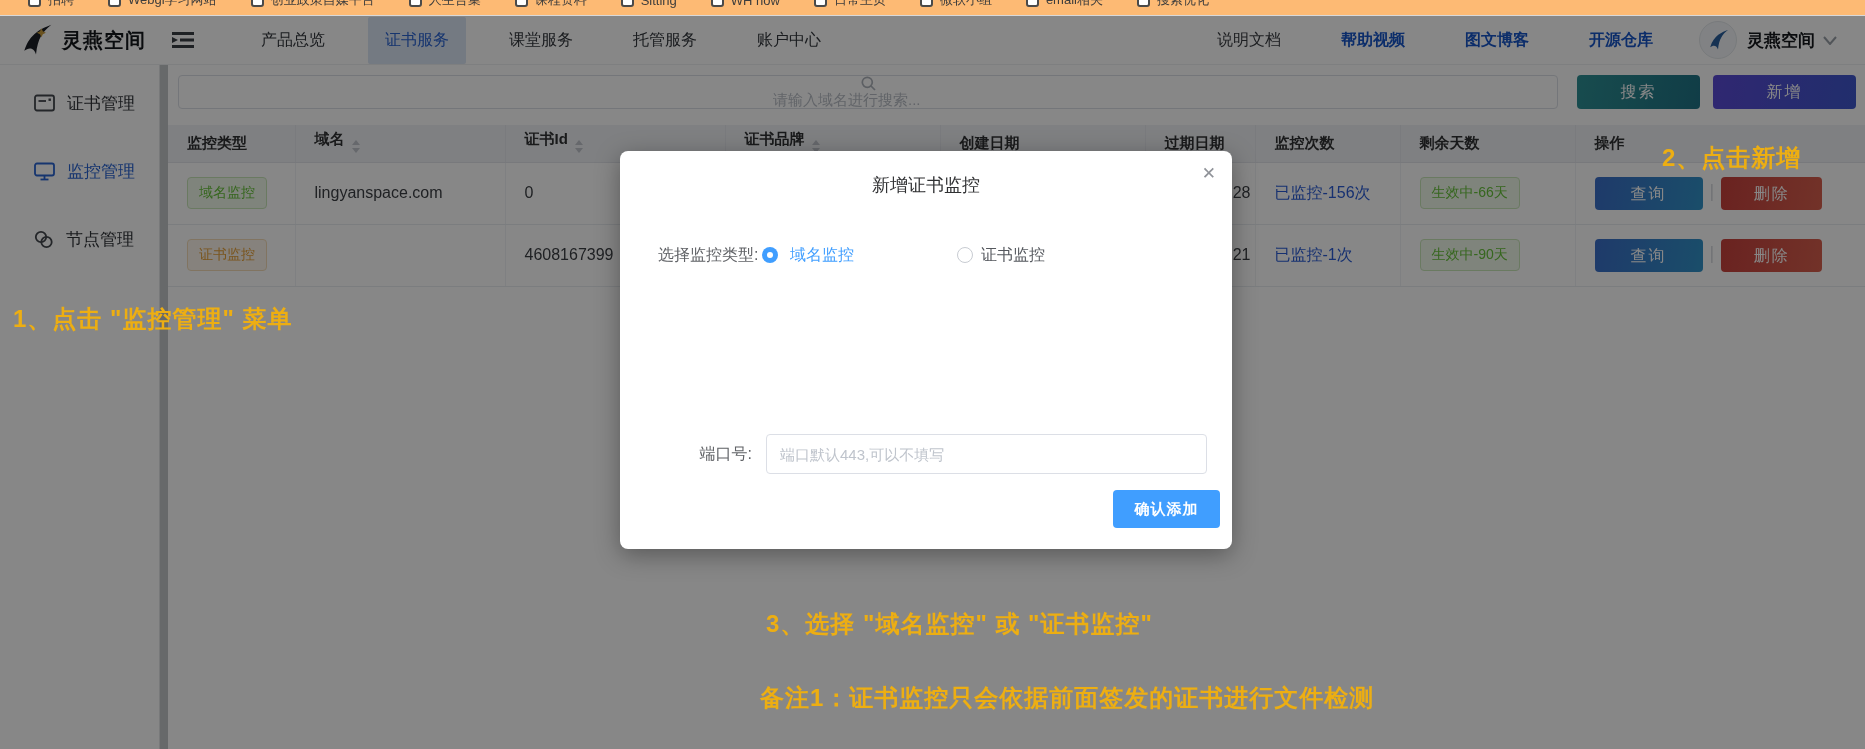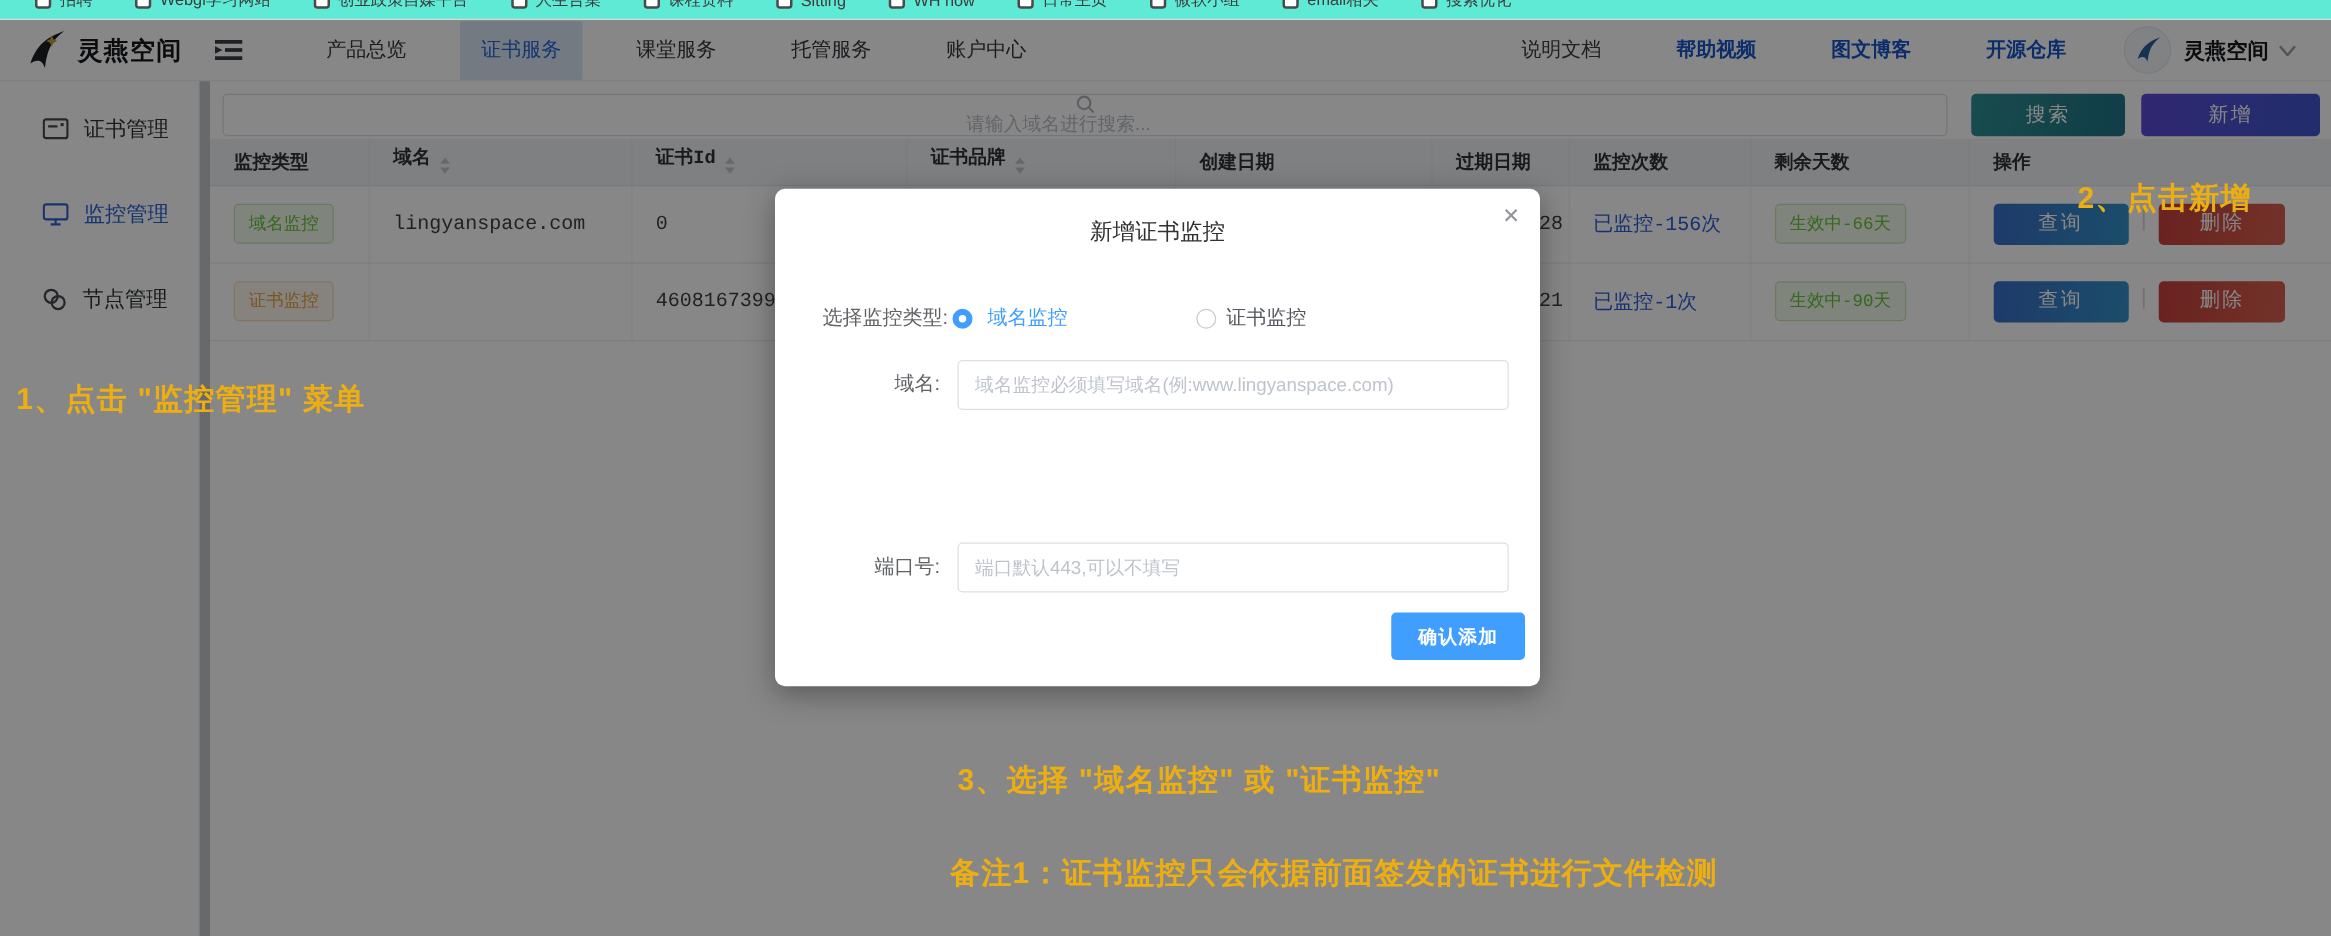--- a/index.html
+++ b/index.html
@@ -2,21 +2,21 @@
 <html><head>
 <meta charset="utf-8">
 <style>
   * { margin:0; padding:0; box-sizing:border-box; }
   html,body { width:1865px; height:749px; overflow:hidden; background:#fff;
     font-family:"Liberation Sans","DejaVu Sans",sans-serif; }
   .screen { position:relative; width:1865px; height:749px; }
 
   
   .bookmarks { position:absolute; left:0; top:0; width:1865px; height:16px;
-    background:#5eead4; border-bottom:1px solid #d9d9d9; overflow:hidden; }
+    background:#fdba74; border-bottom:1px solid #d9d9d9; overflow:hidden; }
   .bookmarks-inner { display:flex; align-items:center; gap:34px; padding-left:28px; margin-top:-9px; }
   .bm-item { display:flex; align-items:center; gap:7px; white-space:nowrap; }
   .bm-ico { width:13px; height:13px; border:2px solid #4a4a4a; border-radius:3px; background:#fff; flex:none; }
   .bm-label { font-size:13px; color:#3c3c3c; }
 
   
   .page { position:absolute; left:0; top:16px; width:1865px; height:733px; background:#fff; }
 
   
   .navbar { position:relative; height:49px; background:#fff; display:flex; align-items:center;
@@ -53,21 +53,21 @@
     display:flex; align-items:center; padding:0 12px;flex-direction:column; }
   .search-box input { border:none; outline:none; flex:1; font-size:15px; color:#333; background:transparent;
     margin-left:9px; font-family:inherit; }
   .search-box input::placeholder { color:#b9bec6; }
   .btn { height:34px; border:none; border-radius:4px; color:#fff; font-size:16px; cursor:pointer;
     font-family:inherit; letter-spacing:2px; }
   .btn-search { width:123px; margin-left:19px; background:linear-gradient(100deg,#2e9094,#1f7386); }
   .btn-add { width:143px; margin-left:13px; background:linear-gradient(100deg,#5b4bd6,#3e57cd); }
 
   
-  table.grid { width:1697px; margin-top:2px; border-collapse:collapse; table-layout:fixed;font-family:Liberation Mono, monospace; }
+  table.grid { width:1697px; margin-top:16px; border-collapse:collapse; table-layout:fixed; }
   .grid th { height:37px; background:#f0f2f5; font-size:15px; font-weight:bold; color:#303133;
     text-align:left; padding-left:19px; border-right:1px solid #e6e9ee; border-bottom:1px solid #e2e5ea; white-space:nowrap; }
   .grid td { height:62px; font-size:16px; color:#3c3f44; padding-left:19px;
     border-right:1px solid #f0f2f6; border-bottom:1px solid #e9ecf0; white-space:nowrap; }
   .grid th:last-child,.grid td:last-child { border-right:none; }
   .col-expire { text-align:right; padding-right:4px !important; }
   .caret { display:inline-flex; flex-direction:column; margin-left:7px; vertical-align:-1px; }
   .caret i { width:0; height:0; border:4px solid transparent; display:block; }
   .caret .up { border-bottom:5px solid #c0c4cc; margin-bottom:3px; }
   .caret .dn { border-top:5px solid #c0c4cc; }
@@ -329,24 +329,20 @@
       <div class="modal-close">✕</div>
 
       <div class="type-row">
         <span class="type-label">选择监控类型:</span>
         <span class="radio checked" style="left:142px"></span>
         <span class="radio-label on" style="left:170px">域名监控</span>
         <span class="radio empty" style="left:337px"></span>
         <span class="radio-label off" style="left:361px">证书监控</span>
       </div>
 
-      <div class="field-row" style="top:137px">
-        <span class="field-label">域名:</span>
-        <input class="field-input" value="" placeholder="域名监控必须填写域名(例:www.lingyanspace.com)" style="">
-      </div>
       <div class="field-row" style="top:283px">
         <span class="field-label">端口号:</span>
         <input class="field-input" value="" placeholder="端口默认443,可以不填写" style="">
       </div>
 
       <button class="modal-confirm">确认添加</button>
     </div>
 
     <div class="anno anno-1">1、点击 "监控管理" 菜单</div>
     <div class="anno anno-2">2、点击新增</div>

